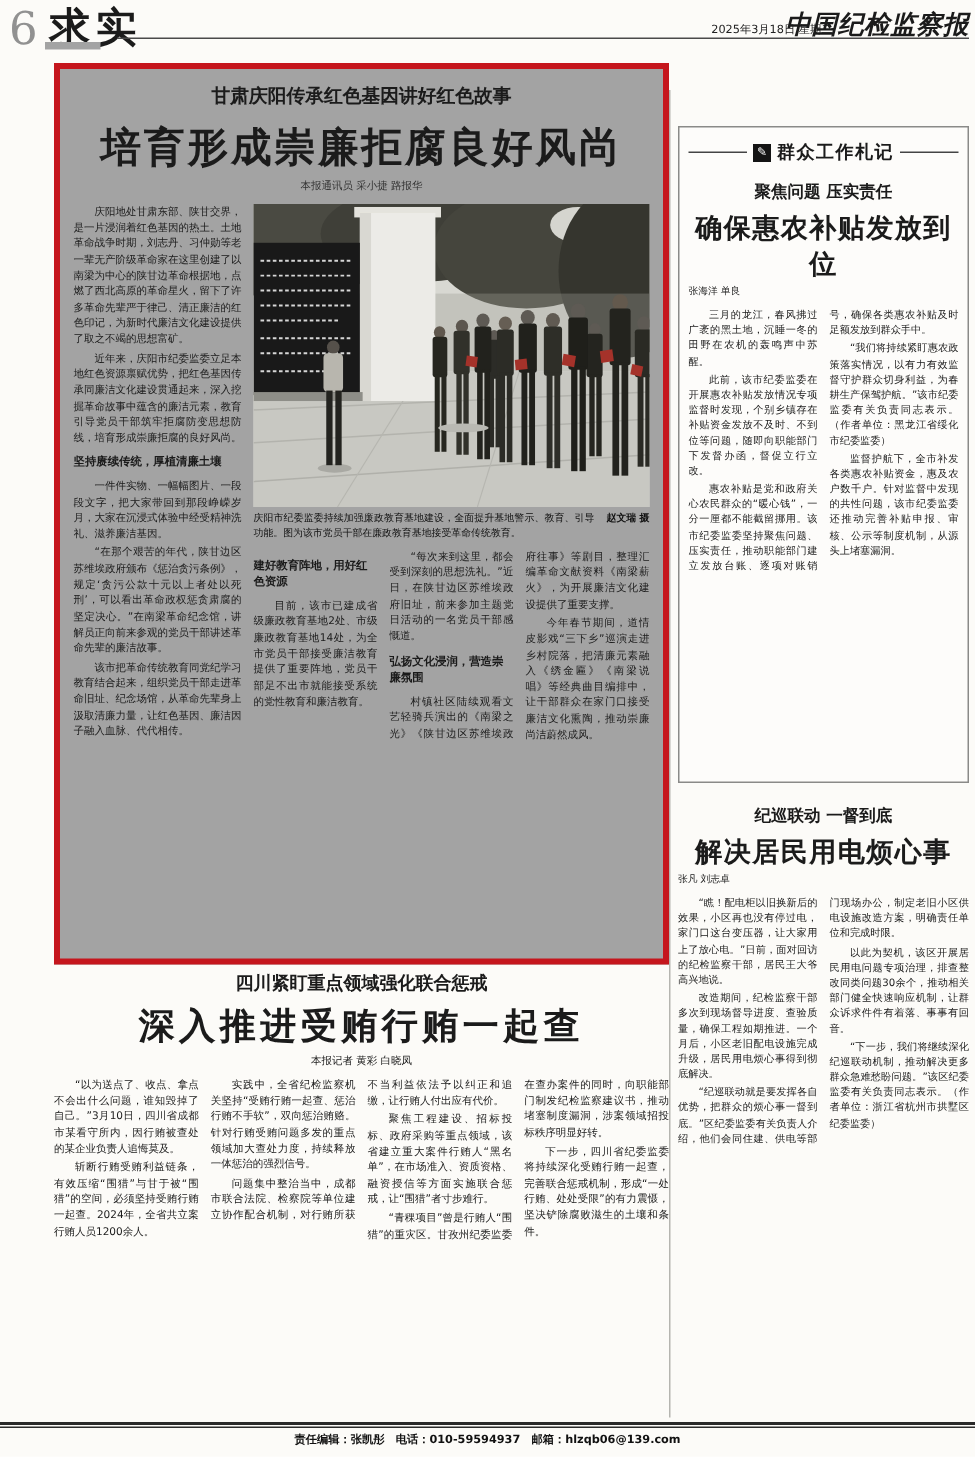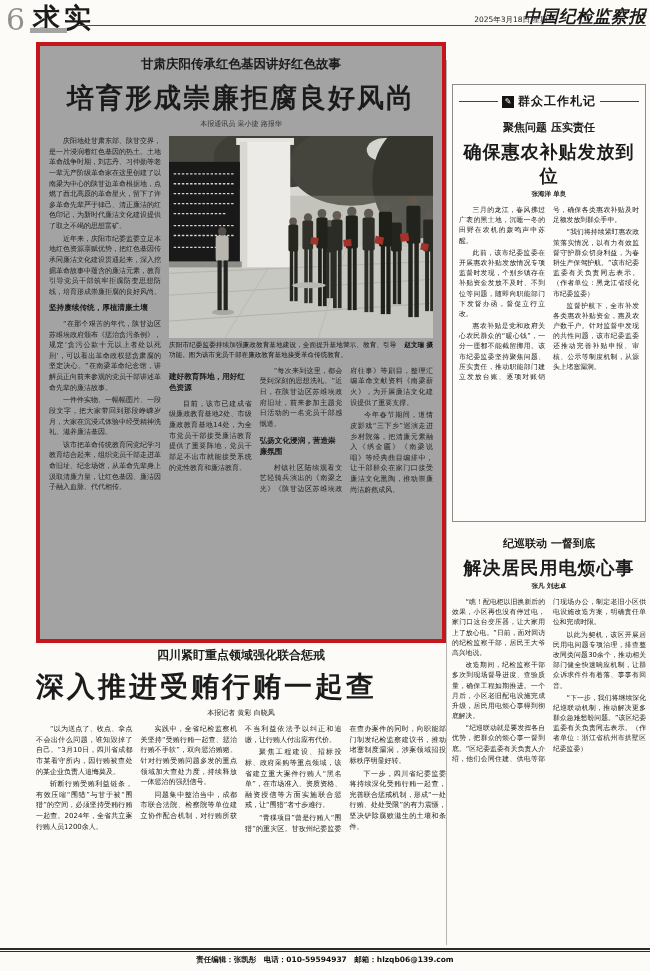--- a/index.html
+++ b/index.html
@@ -26,37 +26,37 @@
   .subhead{font-weight:bold;font-size:7.6px;margin:5px 0;text-align:left;}
   .col1{width:112px;flex:none;height:486px;overflow:hidden;}
   .right-area{flex:1;min-width:0;}
   .photo{width:100%;height:202px;display:block;background:#cfcfc9;}
   .caption{font-size:6.6px;line-height:1.5;text-align:justify;margin:3px 0 5px;color:#111;}
   .caption .credit{float:right;padding-left:8px;font-weight:bold;}
   .cols3{column-count:3;column-gap:8px;height:253px;overflow:hidden;}
   
   .bottom{position:absolute;left:36px;top:647px;width:410px;height:300px;overflow:hidden;}
   .b-kicker{text-align:center;font-weight:bold;font-size:12px;}
-  .b-headline{text-align:left;font-weight:bold;font-size:28px;font-family:"DejaVu Serif",serif;
+  .b-headline{text-align:center;font-weight:bold;font-size:24px;font-family:"DejaVu Serif",serif;
               letter-spacing:3px;margin:4px 0 2px;}
   .b-byline{text-align:center;font-size:7px;margin-bottom:6px;}
   .cols4{column-count:4;column-gap:8px;height:230px;overflow:hidden;}
   
   .vrule{position:absolute;left:446px;top:60px;bottom:26px;width:1px;background:#b5b5b0;}
   .sidebar{position:absolute;left:452px;top:84px;width:194px;height:864px;}
   .art1{border:1px solid #8a8a88;box-sizing:border-box;padding:7px 6px;height:438px;overflow:hidden;background:#fdfcfa;}
   .art1-header{display:flex;align-items:center;gap:4px;margin:1px 0 10px;}
   .art1-header .hline{flex:1;border-top:1px solid #444;}
   .note-icon{width:12px;height:12px;background:#141414;color:#fff;display:inline-flex;
              align-items:center;justify-content:center;font-size:8px;flex:none;}
   .art1-label{font-weight:bold;font-size:12px;font-family:"DejaVu Serif",serif;letter-spacing:1px;}
   .s-kicker{text-align:center;font-weight:bold;font-size:11px;}
   .s-headline{text-align:center;font-weight:bold;font-size:18px;font-family:"DejaVu Serif",serif;
               letter-spacing:1px;margin:5px 0 2px;}
-  .s-byline{text-align:center;font-size:6.5px;margin-bottom:6px;font-weight:bold;}
+  .s-byline{text-align:left;font-size:6.5px;margin-bottom:6px;}
   .cols2{column-count:2;column-gap:8px;font-size:6.8px;line-height:1.5;text-align:justify;overflow:hidden;}
   .cols2 p{margin:0 0 2px;text-indent:2em;}
   .art1 .cols2{height:330px;}
   .art2{margin-top:14px;height:408px;overflow:hidden;}
   .art2 .cols2{height:330px;}
   
   .footline{position:absolute;left:0;right:0;top:948px;border-top:2px solid #2a2a2a;}
   .footline2{position:absolute;left:0;right:0;top:951px;border-top:0.5px solid #2a2a2a;}
   .footer-text{position:absolute;top:955px;left:0;width:100%;text-align:center;font-size:7.5px;font-weight:bold;color:#111;}
 </style>
@@ -77,22 +77,22 @@
   <section class="main-box">
     <div class="kicker">甘肃庆阳传承红色基因讲好红色故事</div>
     <h1 class="headline" style="margin:7px 0 3px">培育形成崇廉拒腐良好风尚</h1>
     <div class="byline">本报通讯员 采小捷 路报华</div>
 
     <div class="body-flex">
       <div class="col1 bodytext">
           <p>庆阳地处甘肃东部、陕甘交界，是一片浸润着红色基因的热土。土地革命战争时期，刘志丹、习仲勋等老一辈无产阶级革命家在这里创建了以南梁为中心的陕甘边革命根据地，点燃了西北高原的革命星火，留下了许多革命先辈严于律己、清正廉洁的红色印记，为新时代廉洁文化建设提供了取之不竭的思想富矿。</p>
           <p>近年来，庆阳市纪委监委立足本地红色资源禀赋优势，把红色基因传承同廉洁文化建设贯通起来，深入挖掘革命故事中蕴含的廉洁元素，教育引导党员干部筑牢拒腐防变思想防线，培育形成崇廉拒腐的良好风尚。</p>
           <div class="subhead">坚持赓续传统，厚植清廉土壤</div>
+          <p>一件件实物、一幅幅图片、一段段文字，把大家带回到那段峥嵘岁月，大家在沉浸式体验中经受精神洗礼、滋养廉洁基因。</p>
           <p>“在那个艰苦的年代，陕甘边区苏维埃政府颁布《惩治贪污条例》，规定‘贪污公款十元以上者处以死刑’，可以看出革命政权惩贪肃腐的坚定决心。”在南梁革命纪念馆，讲解员正向前来参观的党员干部讲述革命先辈的廉洁故事。</p>
-          <p>一件件实物、一幅幅图片、一段段文字，把大家带回到那段峥嵘岁月，大家在沉浸式体验中经受精神洗礼、滋养廉洁基因。</p>
           <p>该市把革命传统教育同党纪学习教育结合起来，组织党员干部走进革命旧址、纪念场馆，从革命先辈身上汲取清廉力量，让红色基因、廉洁因子融入血脉、代代相传。</p>
         </div>
 
       <div class="right-area">
 
         <svg class="photo" viewBox="0 0 283 203" preserveAspectRatio="none">
           <rect width="283" height="203" fill="#d8d8d2"></rect>
 
           <ellipse cx="30" cy="28" rx="62" ry="38" fill="#4a4a42"></ellipse>
           <ellipse cx="120" cy="20" rx="72" ry="32" fill="#3f3f38"></ellipse>

